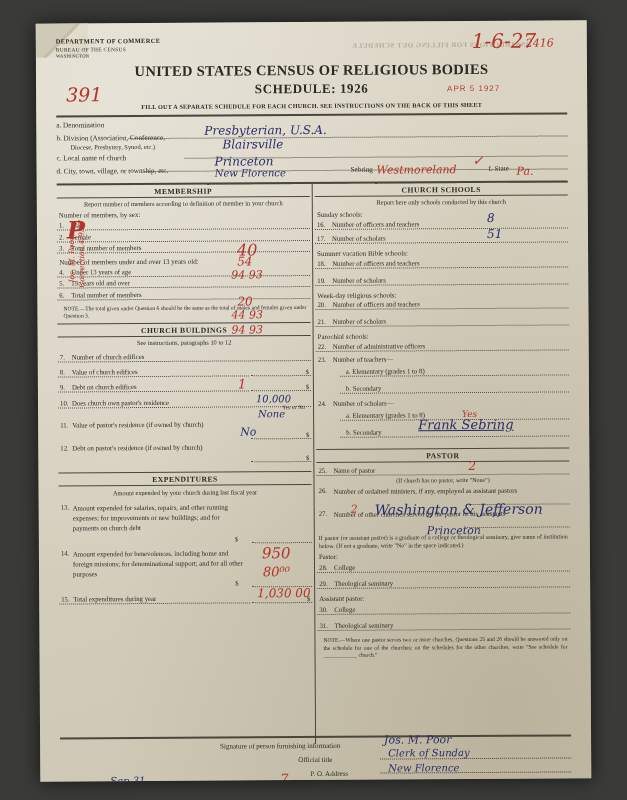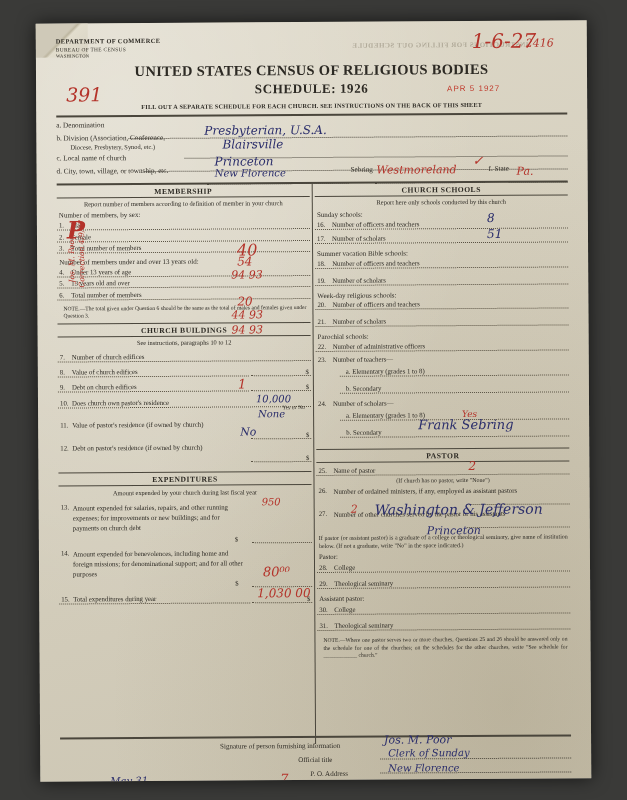--- a/index.html
+++ b/index.html
@@ -420,38 +420,38 @@
       <div class="hwr" style="left:176px;top:232px;font-size:11px;">94  93</div>
       <div class="hwr" style="left:182px;top:258px;font-size:12px;">20</div>
       <div class="hwr" style="left:176px;top:272px;font-size:11px;">44  93</div>
       <div class="hwr" style="left:176px;top:287px;font-size:11px;">94  93</div>
 
       <div class="hwr" style="left:182px;top:340px;font-size:13px;">1</div>
       <div class="hw" style="left:200px;top:357px;font-size:10px;">10,000</div>
       <div class="hw" style="left:202px;top:372px;font-size:10px;">None</div>
       <div class="hw" style="left:184px;top:389px;font-size:11px;">No</div>
 
-      <div class="hwr" style="left:205px;top:460px;font-size:10px;">950</div>
+      <div class="hwr" style="left:205px;top:508px;font-size:15px;">950</div>
       <div class="hwr" style="left:206px;top:528px;font-size:13px;">80⁰⁰</div>
       <div class="hwr" style="left:200px;top:550px;font-size:12px;">1,030 00</div>
 
       <div class="hw" style="left:432px;top:176px;font-size:12px;">8</div>
       <div class="hw" style="left:432px;top:192px;font-size:12px;">51</div>
 
       <div class="hwr" style="left:406px;top:374px;font-size:9px;">Yes</div>
-      <div class="hw" style="left:362px;top:382px;font-size:13px;">Frank Sebring</div>
+      <div class="hw" style="left:362px;top:382px;font-size:13px;text-decoration:underline;">Frank Sebring</div>
       <div class="hwr" style="left:412px;top:424px;font-size:12px;">2</div>
       <div class="hwr" style="left:294px;top:467px;font-size:11px;">2</div>
       <div class="hw" style="left:318px;top:466px;font-size:14px;">Washington &amp; Jefferson</div>
       <div class="hw" style="left:370px;top:489px;font-size:11px;">Princeton</div>
 
       <div class="hw" style="left:326px;top:698px;font-size:11px;">Jos. M. Poor</div>
       <div class="hw" style="left:330px;top:712px;font-size:10px;">Clerk of Sunday</div>
       <div class="hw" style="left:330px;top:727px;font-size:10px;">New Florence</div>
-      <div class="hw" style="left:52px;top:738px;font-size:10px;">May 31</div>
+      <div class="hw" style="left:52px;top:738px;font-size:10px;">Sep 31</div>
       <div class="hwr" style="left:222px;top:735px;font-size:13px;">7</div>
 
       <div class="hwr rot" style="left:12px;top:245px;font-size:7.5px;transform:rotate(-90deg);transform-origin:left top;">Jos. M. Poor</div>
       <div class="hwr rot" style="left:22px;top:250px;font-size:7.5px;transform:rotate(-90deg);transform-origin:left top;">Correction 4/9/27</div>
 
     </div>
   </div>
 </div>
 
 </body></html>

